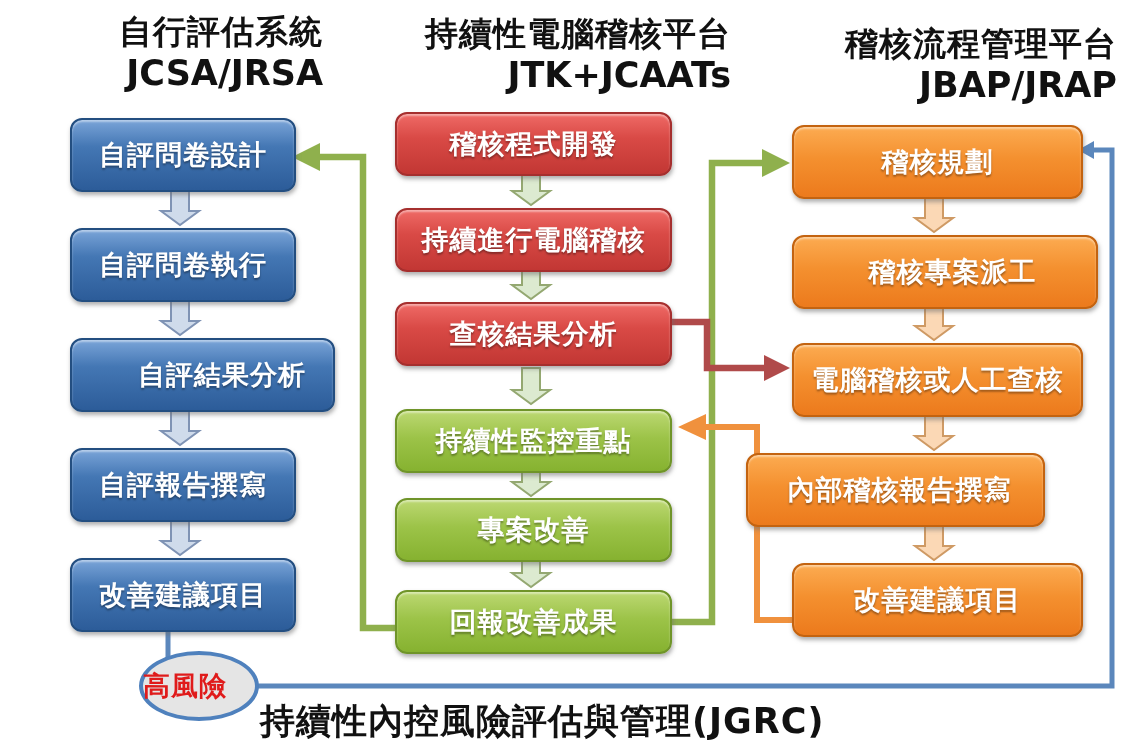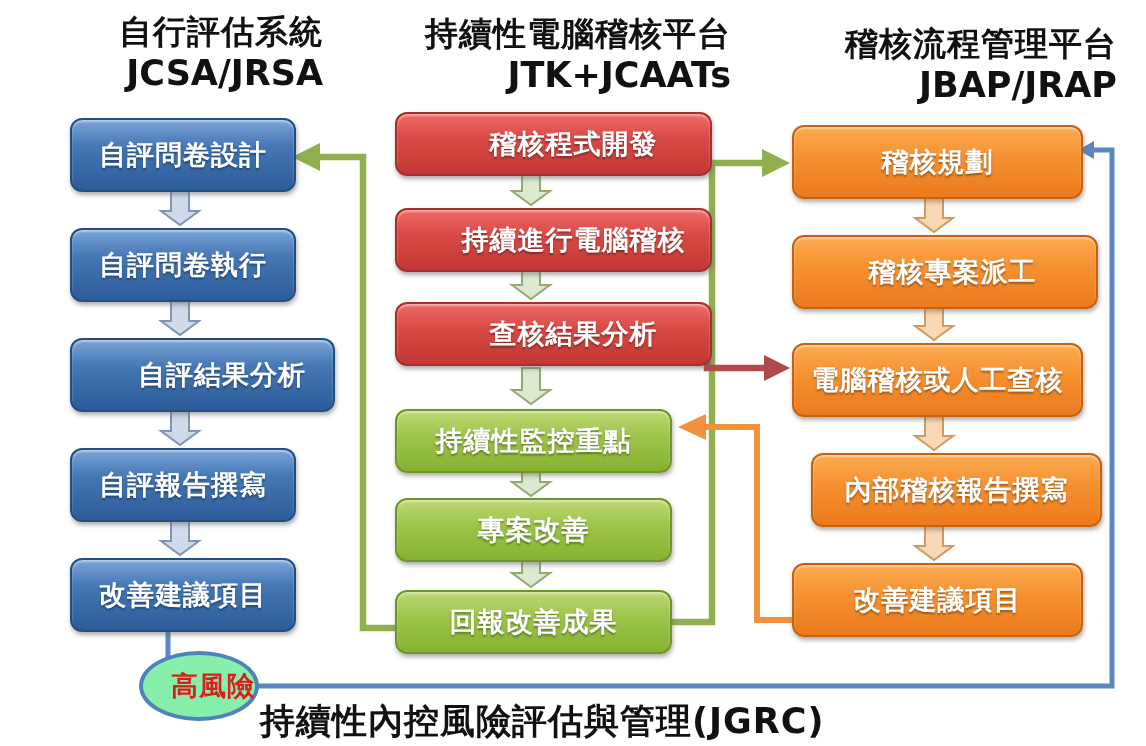--- a/index.html
+++ b/index.html
@@ -7,25 +7,25 @@
           font-family:"DejaVu Sans","Liberation Sans",sans-serif;}
   svg.overlay{position:absolute;left:0;top:0;z-index:0;}
   .hdr{position:absolute;z-index:1;text-align:right;color:#111;font-weight:bold;line-height:1.22;}
   .hdr .l1{font-size:33px;letter-spacing:1px;}
   .hdr .l2{font-size:35px;}
   .box{position:absolute;z-index:1;display:flex;align-items:center;justify-content:center;
        border-radius:12px;color:#fff;font-weight:bold;font-size:27px;letter-spacing:1px;
        text-shadow:0 2px 2px rgba(0,0,0,0.35);
        box-shadow:1px 3px 4px rgba(110,110,110,0.55), inset 0 2px 2px rgba(255,255,255,0.45);}
   .box.blue  {background:linear-gradient(180deg,#7aa4d8 0%,#4477b4 38%,#2c5c99 100%);border:2px solid #234e80;}
-  .box.red   {background:linear-gradient(180deg,#ef6a66 0%,#d94a46 40%,#c23734 100%);border:2px solid #a52f2e;padding-left:40px;}
+  .box.red   {background:linear-gradient(180deg,#ef6a66 0%,#d94a46 40%,#c23734 100%);border:2px solid #a52f2e;}
   .box.green {background:linear-gradient(180deg,#bcd872 0%,#9cc348 45%,#86b230 100%);border:2px solid #6f9429;}
   .box.orange{background:linear-gradient(180deg,#fcab51 0%,#f4902f 45%,#ec7a1c 100%);border:2px solid #c36310;}
-  .oval{position:absolute;z-index:2;display:flex;align-items:center;justify-content:flex-end;
-        background:#86efac;border:4px solid #4f81bd;border-radius:50%;}
+  .oval{position:absolute;z-index:2;display:flex;align-items:center;justify-content:flex-start;
+        background:#e5e5e5;border:4px solid #4f81bd;border-radius:50%;}
   .oval span{color:#e01b1b;font-weight:bold;font-size:27px;letter-spacing:1px;}
   .footer{position:absolute;z-index:1;text-align:left;color:#111;font-weight:bold;font-size:35px;letter-spacing:1px;}
 </style>
 </head>
 <body>
 
 <div class="canvas">
 
   <svg class="overlay" width="1146" height="746" viewBox="0 0 1146 746">
 
@@ -100,21 +100,21 @@
   <div class="box red" style="left:395px;top:112px;width:273px;height:60px;">稽核程式開發</div>
   <div class="box red" style="left:395px;top:208px;width:273px;height:60px;">持續進行電腦稽核</div>
   <div class="box red" style="left:395px;top:302px;width:273px;height:60px;">查核結果分析</div>
   <div class="box green" style="left:395px;top:409px;width:273px;height:60px;">持續性監控重點</div>
   <div class="box green" style="left:395px;top:590px;width:273px;height:60px;">回報改善成果</div>
   <div class="box green" style="left:395px;top:498px;width:273px;height:60px;">專案改善</div>
 
   <div class="box orange" style="left:792px;top:125px;width:287px;height:70px;">稽核規劃</div>
   <div class="box orange" style="left:792px;top:235px;width:287px;height:70px;padding-left:15px;">稽核專案派工</div>
   <div class="box orange" style="left:792px;top:343px;width:287px;height:70px;">電腦稽核或人工查核</div>
-  <div class="box orange" style="left:811px;top:453px;width:287px;height:70px;">內部稽核報告撰寫</div>
+  <div class="box orange" style="left:746px;top:453px;width:287px;height:70px;padding-left:8px;">內部稽核報告撰寫</div>
   <div class="box orange" style="left:792px;top:563px;width:287px;height:70px;">改善建議項目</div>
 
   <div class="oval" style="left:139px;top:651px;width:112px;height:62px;">
     <span>高風險</span>
   </div>
 
   <div class="footer" style="left:260px;top:698px;width:724px;">持續性內控風險評估與管理(JGRC)</div>
 
 </div>
 

